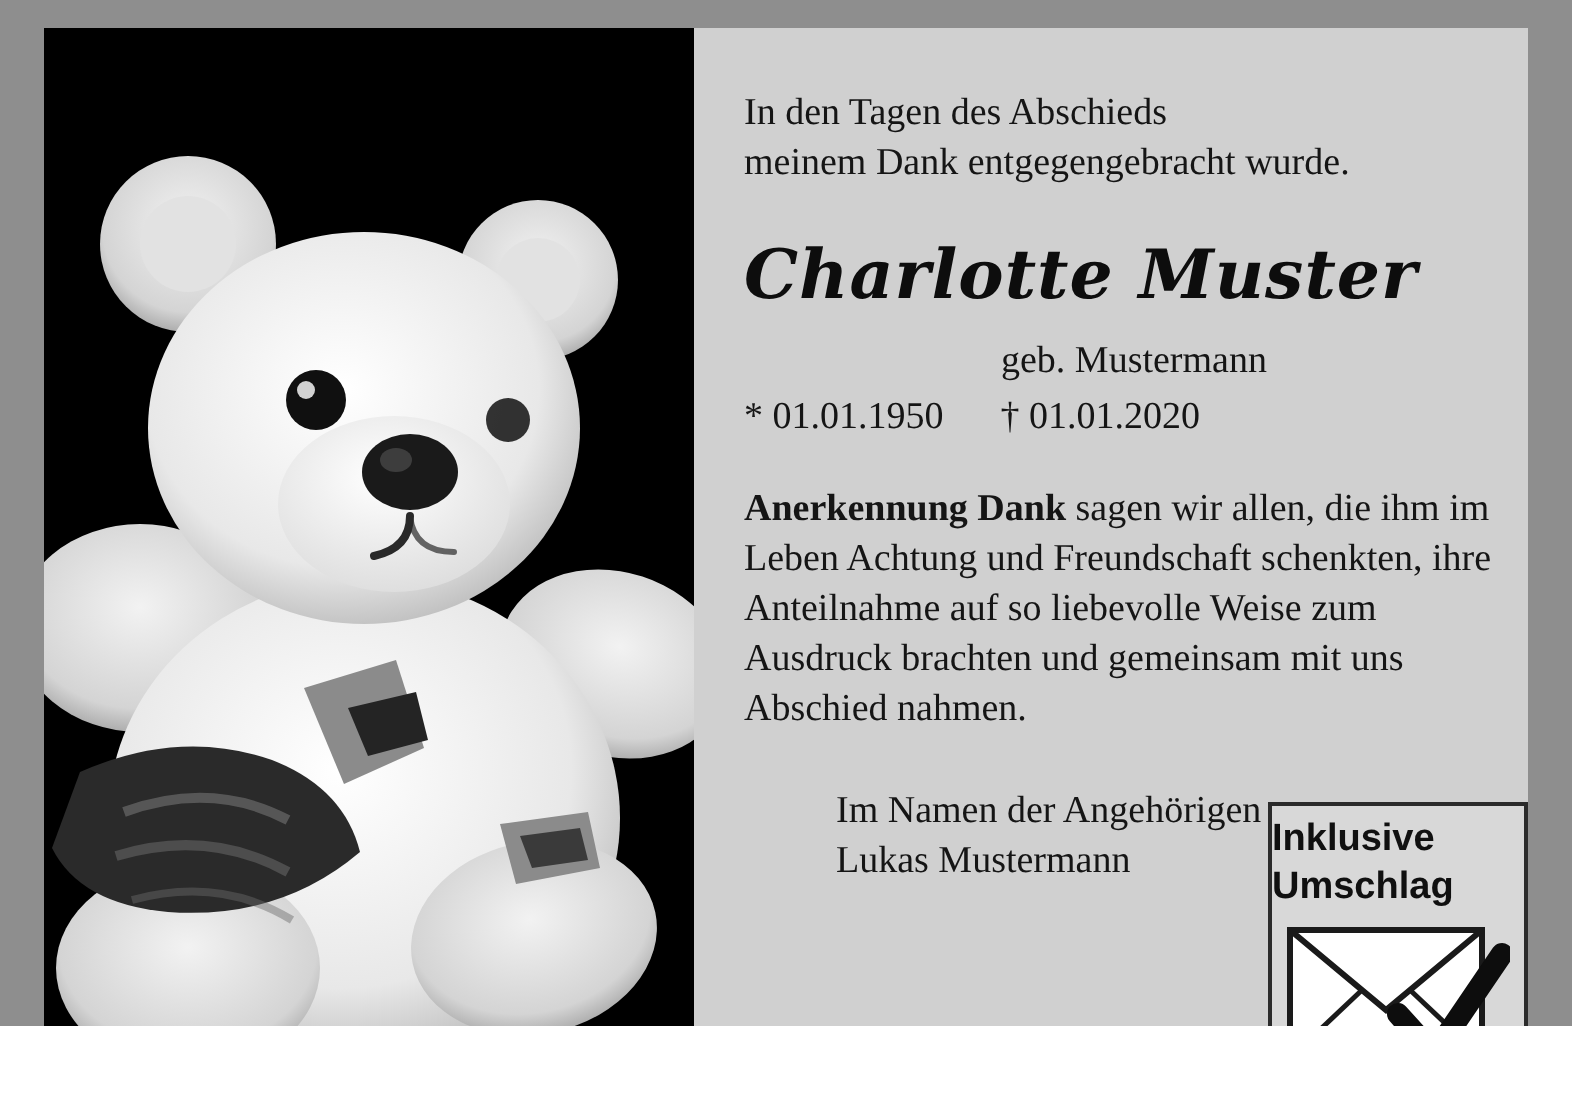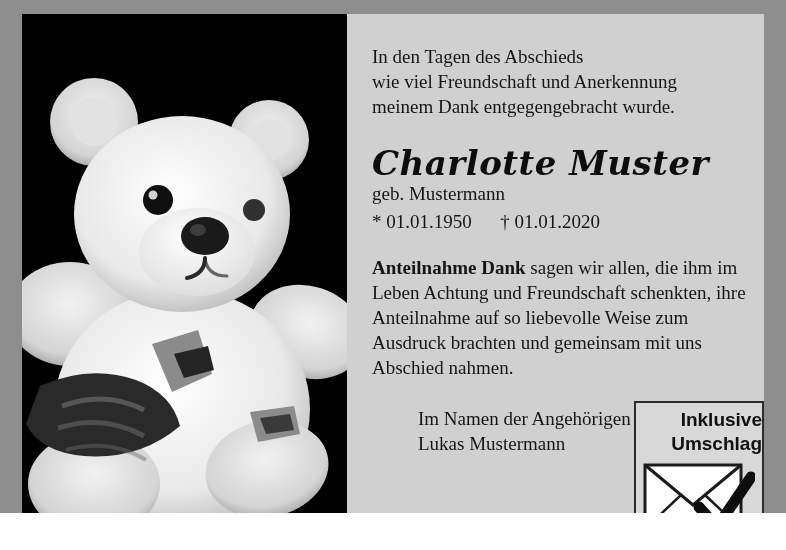--- a/index.html
+++ b/index.html
@@ -77,21 +77,22 @@
     margin-top: 24px;
     text-align: left;
     font-family: "DejaVu Serif", serif;
     font-style: italic;
     font-weight: bold;
     font-size: 34px;
     letter-spacing: 0.5px;
     color: #0d0d0d;
   }
   .maiden {
-    margin-top: 0;
+    margin-top: 12px;
+    text-align: center;
     font-size: 19px;
     color: #151515;
   }
   .dates {
     margin-top: 6px;
     text-align: left;
     font-size: 19px;
     color: #151515;
     white-space: pre;
   }
@@ -114,21 +115,21 @@
   
   .badge {
     position: absolute;
     right: 0px;
     bottom: 0px;
     width: 130px;
     height: 135px;
     background: #d8d8d8;
     border: 2px solid #2b2b2b;
     box-sizing: border-box;
-    text-align: right;
+    text-align: left;
   }
   .badge .b-line {
     display: block;
     font-family: "Liberation Sans", sans-serif;
     font-weight: bold;
     font-size: 19px;
     line-height: 22px;
     color: #101010;
     margin-top: 2px;
   }
@@ -212,32 +213,31 @@
         <polygon points="238,404 268,400 272,416 244,420" fill="#3a3a3a"></polygon>
 
         <rect x="0" y="0" width="325" height="522" fill="none"></rect>
       </svg>
     </div>
 
     <div class="text-col">
 
       <div class="para">
         <span class="ln">In den Tagen des Abschieds</span>
-        <span class="ln">wie viel Freundschaft und Anerkennung</span>
         <span class="ln">meinem Dank entgegengebracht wurde.</span>
       </div>
 
       <div class="name-script">Charlotte Muster</div>
 
       <div class="maiden">geb. Mustermann</div>
 
       <div class="dates">* 01.01.1950      † 01.01.2020</div>
 
       <div class="thanks">
-        <span><b>Anteilnahme Dank</b><span> sagen wir allen,</span></span>
+        <span><b>Anerkennung Dank</b><span> sagen wir allen,</span></span>
         <span class="ln">die ihm im Leben Achtung und</span>
         <span class="ln">Freundschaft schenkten, ihre Anteilnahme</span>
         <span class="ln">auf so liebevolle Weise zum Ausdruck</span>
         <span class="ln">brachten und gemeinsam mit</span>
         <span class="ln">uns Abschied nahmen.</span>
       </div>
 
       <div class="closing">
         <span class="ln">Im Namen der Angehörigen</span>
         <span class="ln strong">Lukas Mustermann</span>

